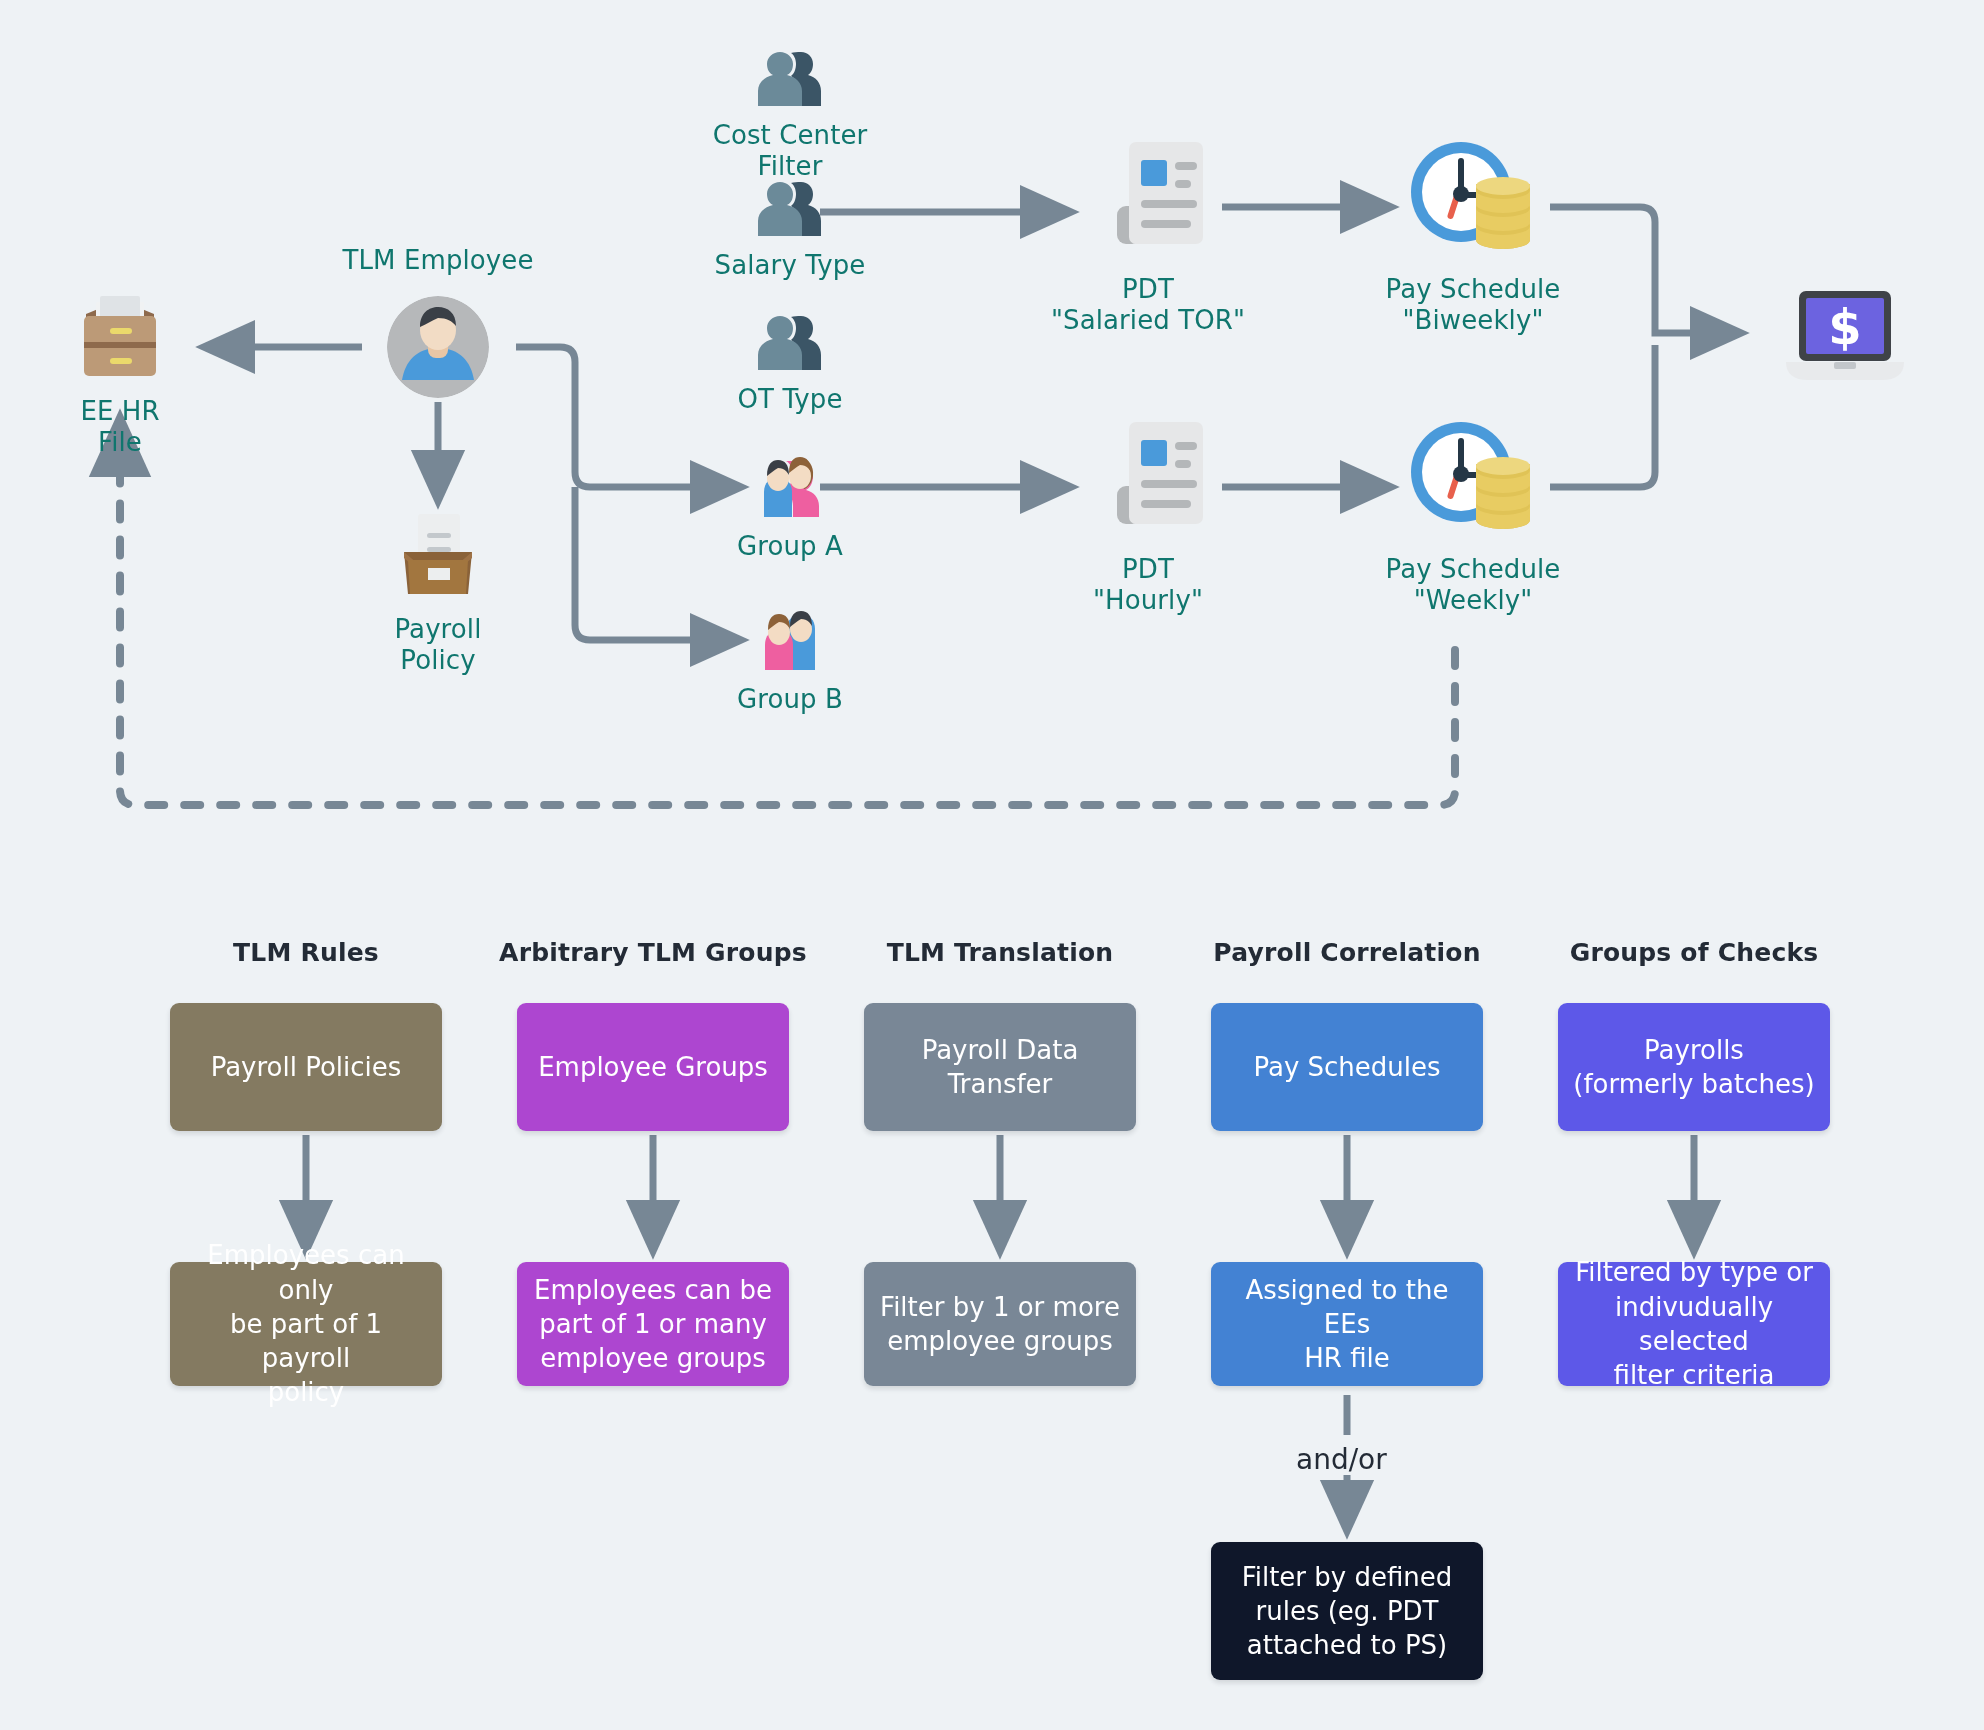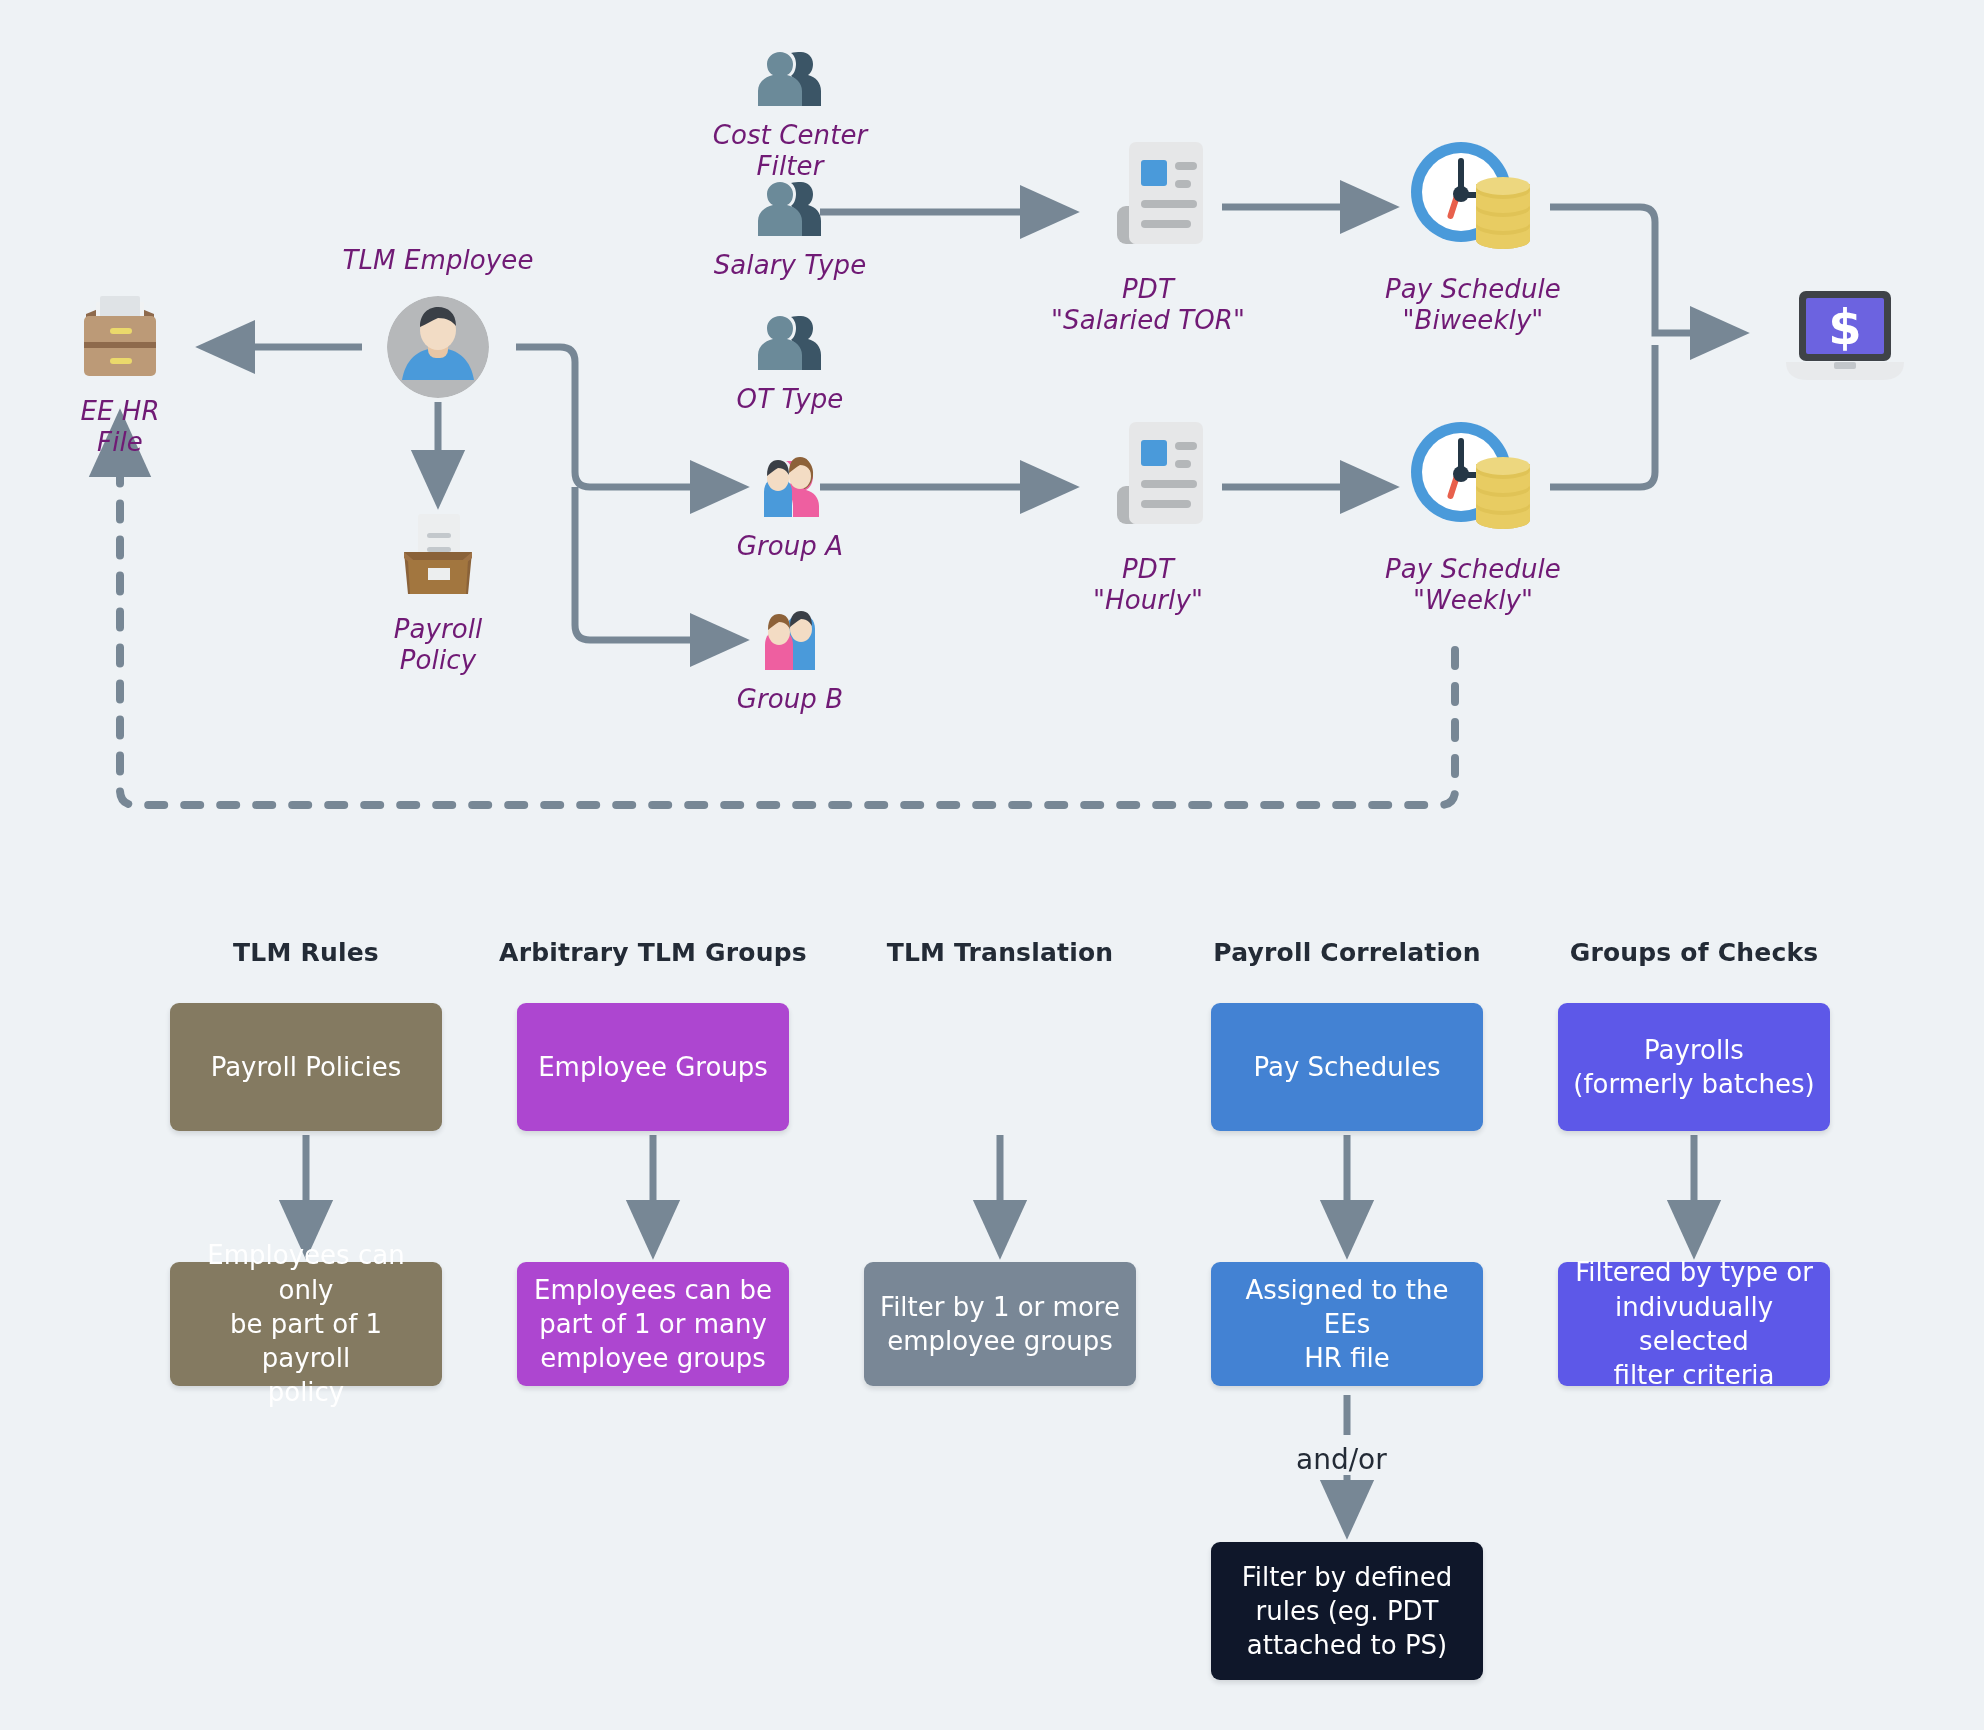--- a/index.html
+++ b/index.html
@@ -25,25 +25,24 @@
   .node {
     position: absolute;
     display: flex;
     flex-direction: column;
     align-items: center;
     text-align: center;
   }
   .node .caption {
     font-size: 26px;
     line-height: 1.18;
-    color: #701a75;
+    color: #0f766e;
     white-space: pre-line;
     margin-top: 10px;
     letter-spacing: .1px;
-    font-style: italic;
   }
   .node .caption.above { margin-top: 0; margin-bottom: 20px; }
 
   .icon-box { position: relative; }
 
   
   .legend-col {
     position: absolute;
     width: 272px;
     display: flex;
@@ -358,20 +357,23 @@
   </div>
   <div class="legend-card card-btm" style="position:absolute; left:517px; top:1262px; background:#ad46d0;">
     <span>Employees can be
 part of 1 or many
 employee groups</span>
   </div>
 
   <div class="legend-col" style="left:864px; top:938px;">
     <div class="legend-title">TLM Translation</div>
   </div>
+  <div class="legend-card card-top" style="position:absolute; left:864px; top:1003px; background:#798796;">
+    <span>Payroll Data Transfer</span>
+  </div>
   <div class="legend-card card-btm" style="position:absolute; left:864px; top:1262px; background:#798796;">
     <span>Filter by 1 or more
 employee groups</span>
   </div>
 
   <div class="legend-col" style="left:1211px; top:938px;">
     <div class="legend-title">Payroll Correlation</div>
   </div>
   <div class="legend-card card-top" style="position:absolute; left:1211px; top:1003px; background:#4382d3;">
     <span>Pay Schedules</span>

